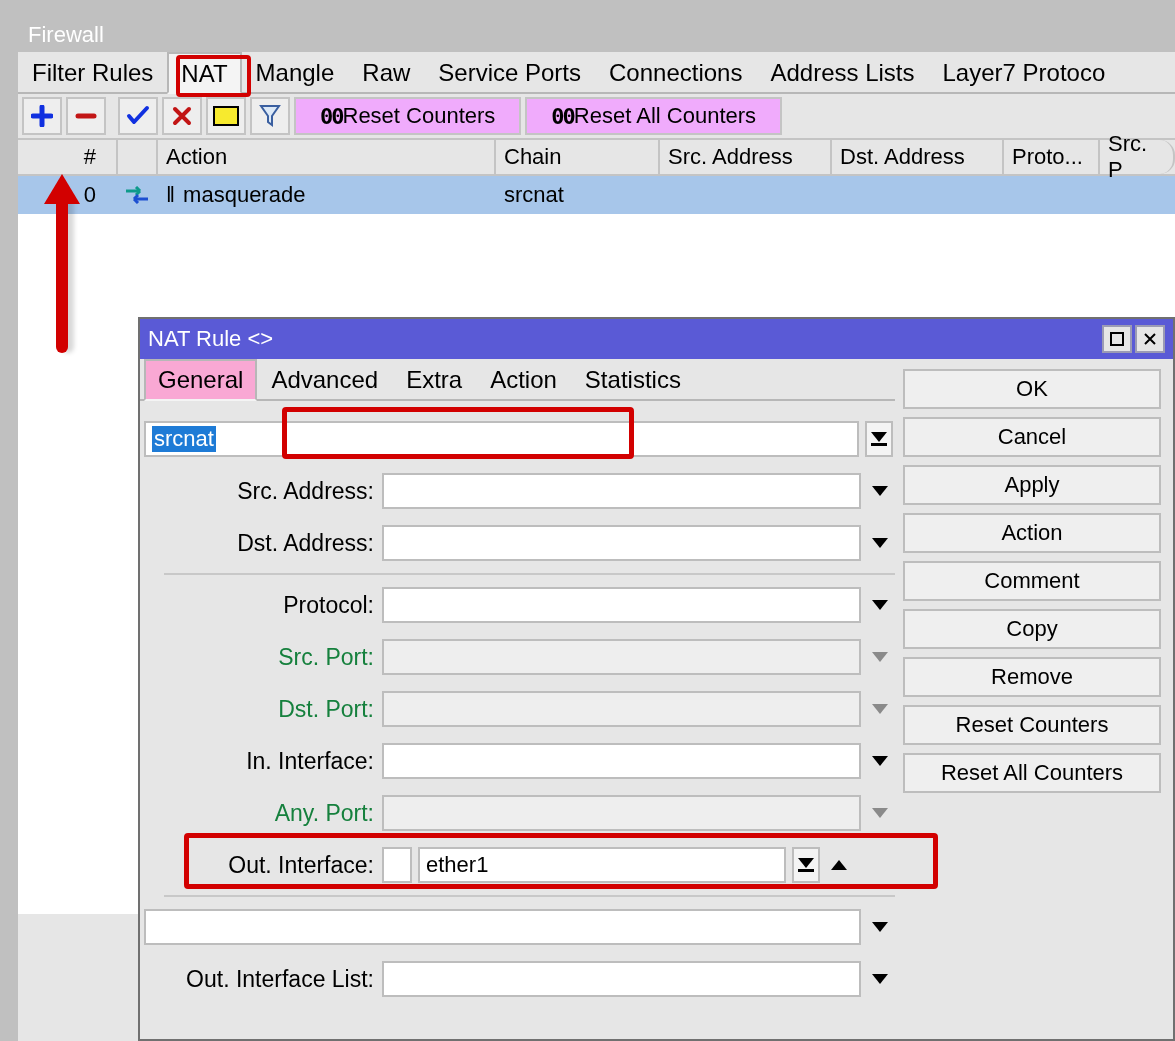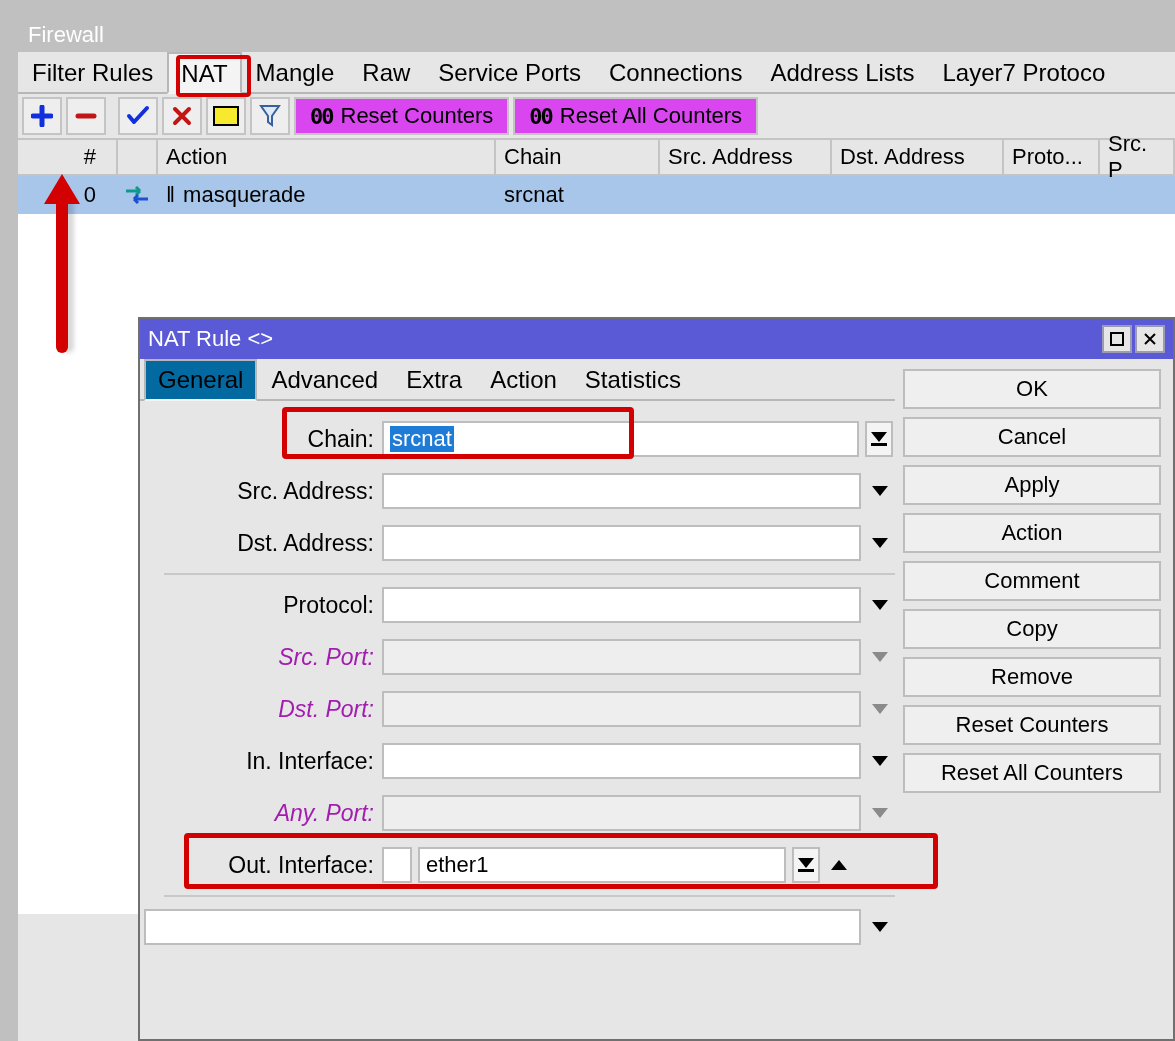--- a/index.html
+++ b/index.html
@@ -10,59 +10,59 @@
   .fw-window { background: #e6e6e6; width: 1157px; height: 1023px; position: relative; }
   .fw-title  { background: #c0c0c0; color: #fff; height: 34px; display:flex; align-items:center; padding:0 10px; font-size:22px; }
   .fw-tabs   { display:flex; align-items:stretch; height:42px; border-bottom: 2px solid #b7b7b7; background:#e6e6e6; }
   .fw-tab    { padding: 5px 12px 3px 12px; font-size:24px; color:#000; border:2px solid transparent; cursor:pointer; display:flex; align-items:center; }
   .fw-tab.active { background:#f4f4f4; border:2px solid #b7b7b7; border-bottom:2px solid #f4f4f4; margin-bottom:-2px; }
   
   .nat-box   { position:absolute; left:158px; top:37px; width:75px; height:42px; border:4px solid #d20000; border-radius:4px; pointer-events:none; }
 
   .toolbar   { display:flex; align-items:center; height:44px; padding:2px 4px; gap:4px; }
   .tb-btn    { width:40px; height:38px; border:2px solid #c4c4c4; background:#eee; display:flex; align-items:center; justify-content:center; cursor:pointer; }
-  .tb-wide   { height:38px; padding:0 14px; border:2px solid #c4c4c4; background:#d946ef; display:flex; align-items:center; gap:8px; cursor:pointer; font-size:22px; }
+  .tb-wide   { height:38px; padding:0 24px; border:2px solid #c4c4c4; background:#f0abfc; display:flex; align-items:center; cursor:pointer; font-size:22px; }
   svg.icon   { display:block; }
   .col-head  { display:flex; height:38px; border-top:2px solid #c4c4c4; border-bottom:2px solid #c4c4c4; background:#e6e6e6; }
   .col-cell  { border-right:2px solid #c4c4c4; padding:4px 8px; font-size:22px; display:flex; align-items:center; }
   .row       { display:flex; height:38px; }
   .row.sel   { background:#a7c6ea; }
   .row-cell  { border-right:2px solid transparent; padding:4px 8px; font-size:22px; display:flex; align-items:center; gap:8px;}
 
   .c-idx   { width:100px; justify-content:flex-end; padding-right:20px;}
   .c-st    { width:40px; justify-content:center; padding:0;}
   .c-act   { width:338px; }
   .c-chn   { width:164px; }
   .c-src   { width:172px; }
   .c-dst   { width:172px; }
   .c-prot  { width:96px; }
-  .c-sp    { width:75px; }
+  .c-sp    { width:75px;border-radius:15px; }
 
   .main-body { height:700px; background:#fff; position:relative; }
 
   
   .arrow-stem { position:absolute; left:38px; top:175px; width:12px; height:160px; background:#d20000; border-radius:6px; pointer-events:none;}
   .arrow-head { position:absolute; left:26px; top:156px; width:0; height:0; border-left:18px solid transparent; border-right:18px solid transparent; border-bottom:30px solid #d20000; pointer-events:none; }
   .arrow-shadow { position:absolute; left:44px; top:175px; width:12px; height:160px; background:rgba(0,0,0,.15); border-radius:6px; filter:blur(2px); pointer-events:none;}
 
   
   .dlg { position:absolute; left:120px; top:299px; width:1037px; height:724px; border:2px solid #707070; background:#e6e6e6; box-shadow: 0 0 0 2px #e6e6e6 inset; }
   .dlg-title { height:40px; background:#5a5ad6; color:#fff; display:flex; align-items:center; padding:0 8px; font-size:22px; }
   .dlg-title .spacer { flex:1; }
   .dlg-hbtn { width:30px; height:28px; border:2px solid #9b9bb4; background:#e6e6e6; margin-left:3px; display:flex; align-items:center; justify-content:center; cursor:pointer; font-size:22px; font-weight:bold; color:#000; font-family: Arial;}
   .dlg-body { display:flex; }
   .dlg-left { flex:1; padding: 0 8px 0 0; }
   .dlg-right{ width:270px; padding:10px 12px 0 0; }
   .dlg-tabs { display:flex; height:42px; border-bottom:2px solid #b7b7b7; background:#e6e6e6; padding-left:4px;}
   .dlg-tab  { padding:5px 12px 3px 12px; font-size:24px; border:2px solid transparent; cursor:pointer; }
-  .dlg-tab.active { background:#0369a1; border:2px solid #b7b7b7; border-bottom:2px solid #f4f4f4; margin-bottom:-2px;}
+  .dlg-tab.active { background:#f9a8d4; border:2px solid #b7b7b7; border-bottom:2px solid #f4f4f4; margin-bottom:-2px;}
   .form     { padding-top:12px; padding-left:4px; position:relative;}
   .frow     { display:flex; align-items:center; height:52px; }
   .frow .lbl{ width:238px; text-align:right; padding-right:8px; font-size:23px; }
-  .frow .lbl.dis { color:#a21caf;font-style:italic; }
+  .frow .lbl.dis { color:#15803d; }
   .frow .ctrl{ flex:1; display:flex; align-items:center; gap:6px; padding-right:2px;}
   .inp      { height:36px; border:2px solid #bdbdbd; background:#fff; flex:1; display:flex; align-items:center; padding:0 6px; font-size:22px; }
   .inp.disabled { background:#eee; }
   .sel-hi   { background:#1e7bd6; color:#fff; padding:0 2px; }
   .ddarrow  { width:28px; height:36px; border:2px solid #bdbdbd; background:#f4f4f4; display:flex; align-items:center; justify-content:center; cursor:pointer; }
   .tri { width:0; height:0; border-left:8px solid transparent; border-right:8px solid transparent; }
   .tri.down  { border-top:10px solid #000; }
   .tri.downg { border-top:10px solid #8a8a8a; }
   .tri.up    { border-bottom:10px solid #000; }
   .tri-bar   { width:16px; height:3px; background:#000; margin-top:1px;}
@@ -193,21 +193,20 @@
           <div class="dlg-tab">Advanced</div>
           <div class="dlg-tab">Extra</div>
           <div class="dlg-tab">Action</div>
           <div class="dlg-tab">Statistics</div>
         </div>
         <div class="form">
           <div class="redbox1"></div>
           <div class="redbox2"></div>
 
           <div class="frow">
-            <div class="lbl">Chain:</div>
             <div class="ctrl">
               <div class="inp">
                     <span class="sel-hi">srcnat</span>
                   </div>
               <div class="ddarrow">
                     <div style="display:flex;flex-direction:column;align-items:center">
                       <div class="tri down"></div>
                       <div class="tri-bar"></div>
                     </div>
                   </div>
@@ -289,20 +288,29 @@
                       <div class="tri-bar"></div>
                     </div>
                   </div>
               <div class="collapse">
                     <div class="tri up"></div>
                   </div>
             </div>
           </div>
           <div class="sep"></div>
           <div class="frow">
+            <div class="ctrl">
+              <div class="inp"></div>
+              <div class="collapse">
+                    <div class="tri down"></div>
+                  </div>
+            </div>
+          </div>
+          <div class="frow">
+            <div class="lbl">Out. Interface List:</div>
             <div class="ctrl">
               <div class="inp"></div>
               <div class="collapse">
                     <div class="tri down"></div>
                   </div>
             </div>
           </div>
         </div>
       </div>
       <div class="dlg-right">

